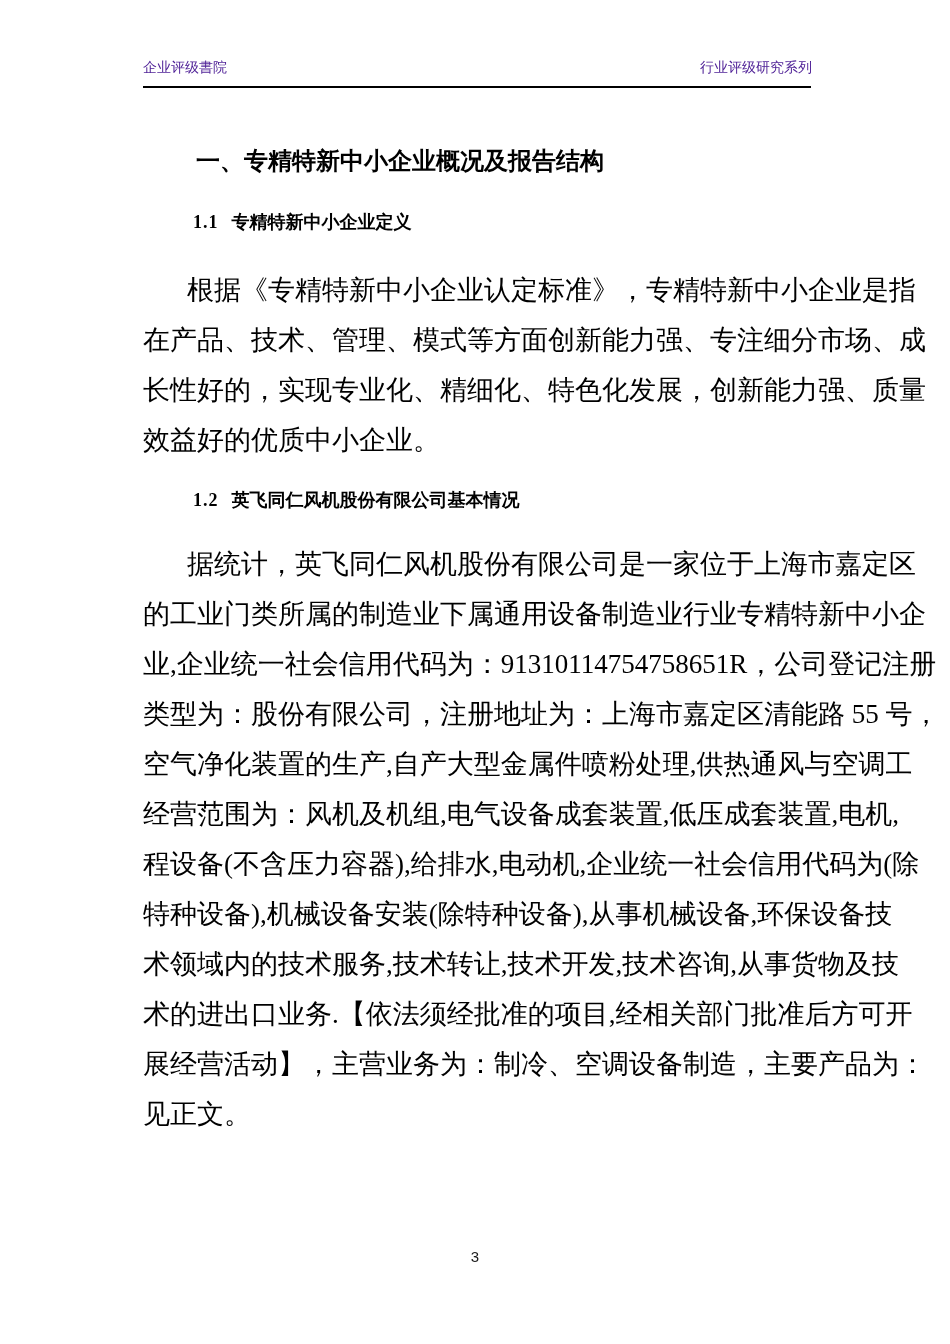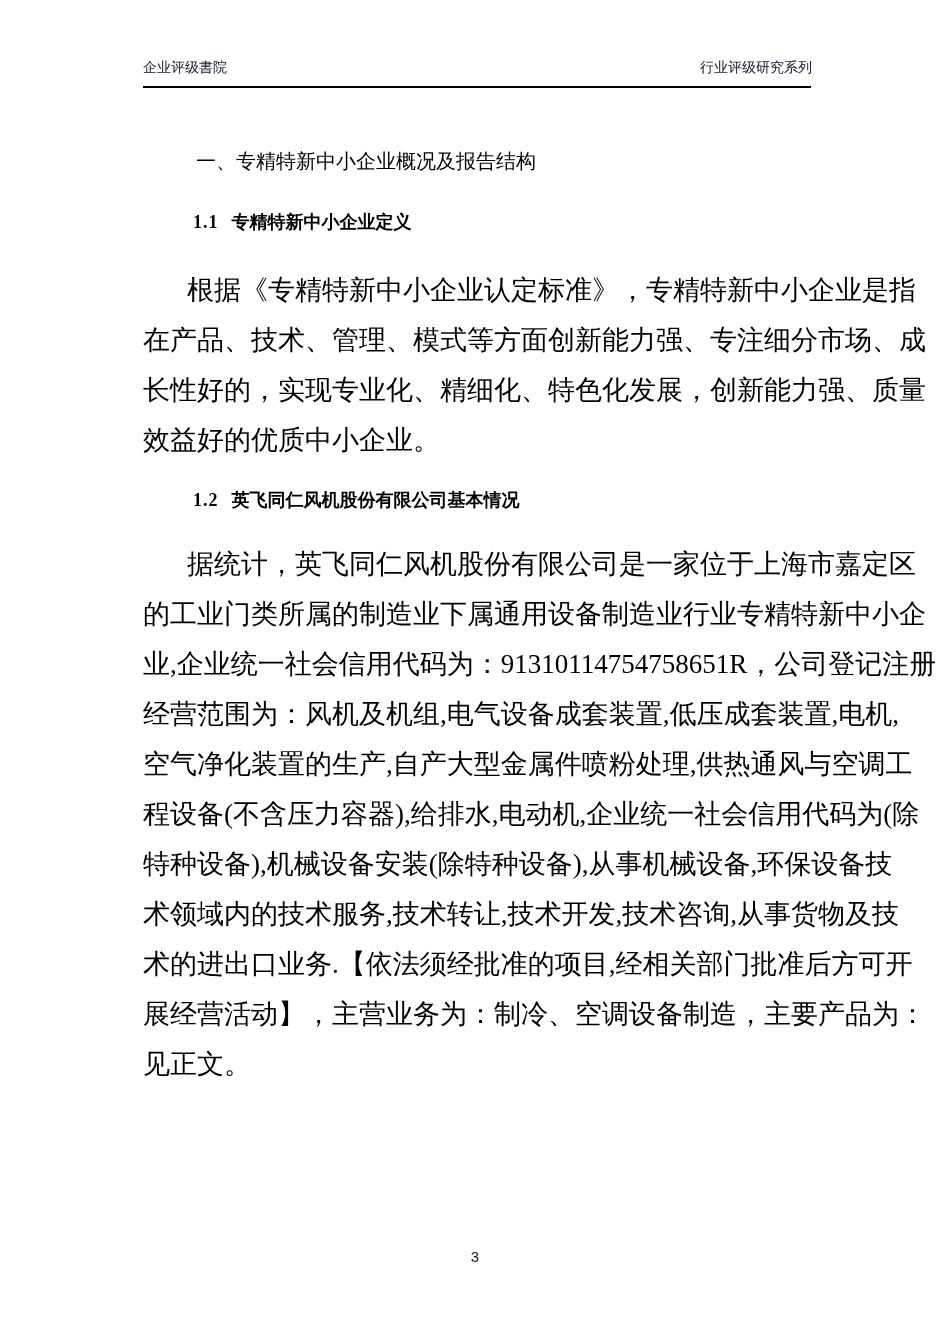--- a/index.html
+++ b/index.html
@@ -21,39 +21,39 @@
     position: absolute;
     top: 58px;
     left: 143px;
     width: 669px;
     display: flex;
     justify-content: space-between;
     align-items: baseline;
     font-family: "Liberation Sans", "DejaVu Sans", sans-serif;
     font-size: 14px;
     line-height: 18px;
-    color: #0f172a;
+    color: #4c1d95;
   }
   .header-rule {
     position: absolute;
     top: 86px;
     left: 143px;
     width: 668px;
     height: 2px;
     background: #000000;
   }
   
   .main-heading {
     position: absolute;
     top: 144px;
     left: 196px;
     margin: 0;
-    font-size: 20px;
+    font-size: 24px;
     line-height: 34px;
-    font-weight: normal;
+    font-weight: bold;
     white-space: nowrap;
   }
   .sub-heading {
     position: absolute;
     left: 193px;
     margin: 0;
     font-size: 18px;
     line-height: 30px;
     font-weight: bold;
     white-space: nowrap;
@@ -122,22 +122,23 @@
   </div>
 
   <h2 class="sub-heading sub-heading-2">
     <span class="h-num">1.2</span><span class="h-text">英飞同仁风机股份有限公司基本情况</span>
   </h2>
 
   <div class="para para-2">
     <div class="line first">据统计，英飞同仁风机股份有限公司是一家位于上海市嘉定区</div>
     <div class="line">的工业门类所属的制造业下属通用设备制造业行业专精特新中小企</div>
     <div class="line">业,企业统一社会信用代码为：91310114754758651R，公司登记注册</div>
+    <div class="line">类型为：股份有限公司，注册地址为：上海市嘉定区清能路 55 号，</div>
+    <div class="line">空气净化装置的生产,自产大型金属件喷粉处理,供热通风与空调工</div>
     <div class="line">经营范围为：风机及机组,电气设备成套装置,低压成套装置,电机,</div>
-    <div class="line">空气净化装置的生产,自产大型金属件喷粉处理,供热通风与空调工</div>
     <div class="line">程设备(不含压力容器),给排水,电动机,企业统一社会信用代码为(除</div>
     <div class="line">特种设备),机械设备安装(除特种设备),从事机械设备,环保设备技</div>
     <div class="line">术领域内的技术服务,技术转让,技术开发,技术咨询,从事货物及技</div>
     <div class="line">术的进出口业务.【依法须经批准的项目,经相关部门批准后方可开</div>
     <div class="line">展经营活动】，主营业务为：制冷、空调设备制造，主要产品为：</div>
     <div class="line last">见正文。</div>
   </div>
 
   <div class="footer">
     <span>3</span>

